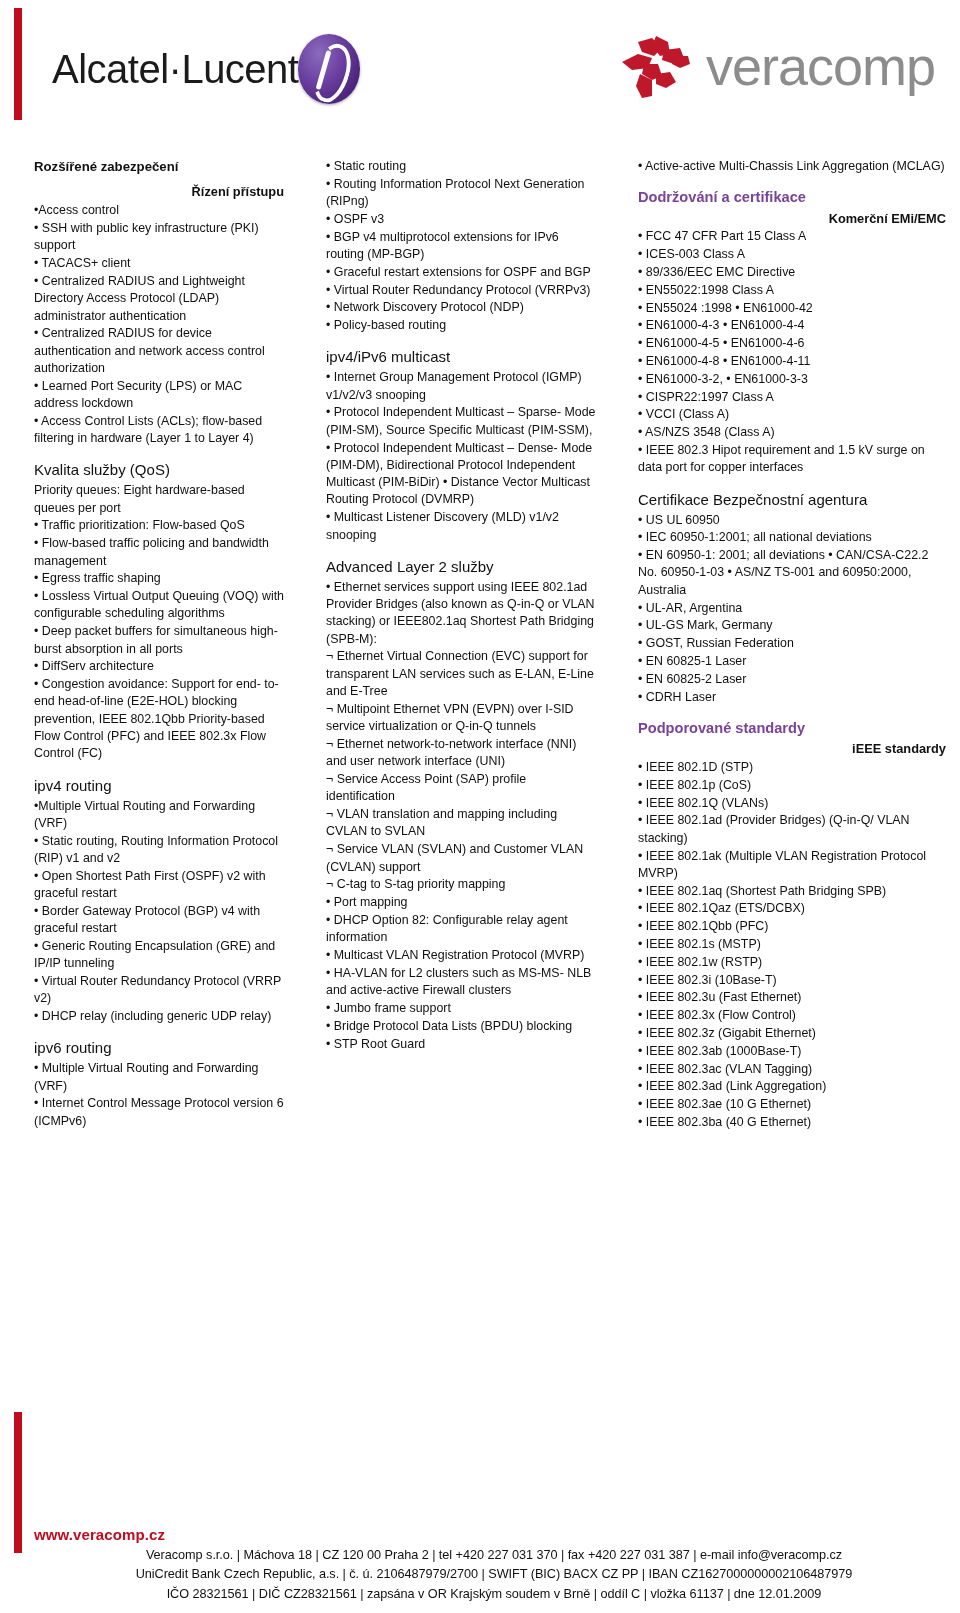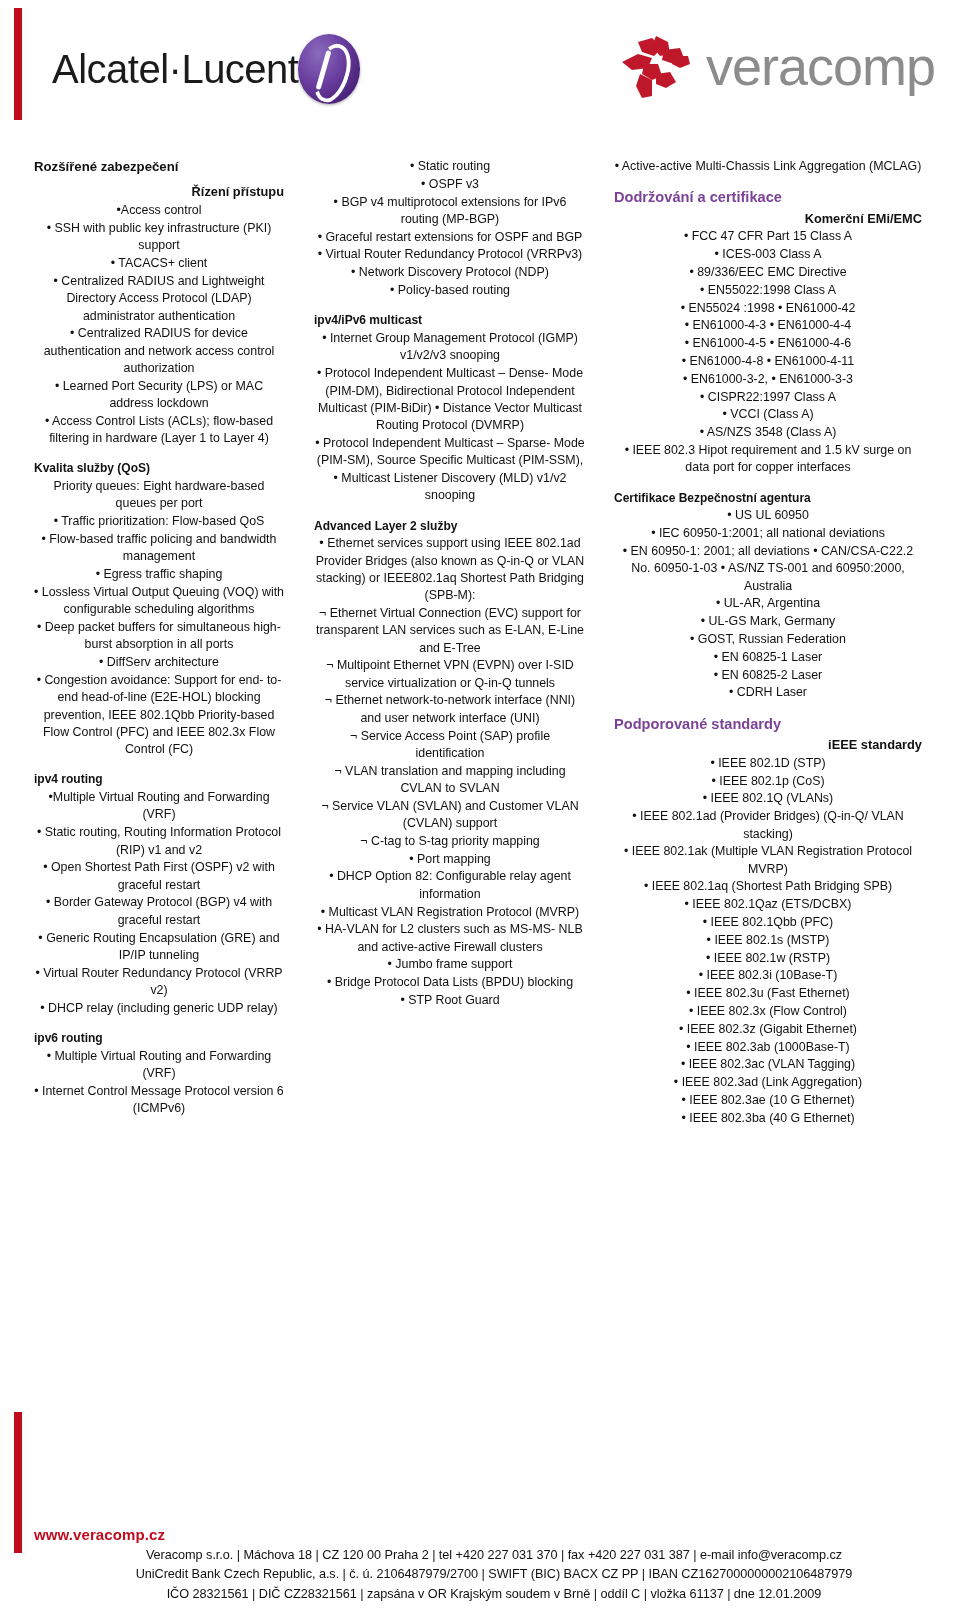--- a/index.html
+++ b/index.html
@@ -91,21 +91,21 @@
     margin-left: -4px;
   }
 
   
   .columns {
     position: absolute;
     top: 158px;
     left: 0;
     width: 960px;
     display: flex;
-    gap: 0;
+    gap: 12px;
   }
   .col {
     font-size: 12.4px;
     line-height: 1.395;
     color: #111111;
   }
   .col-1 { width: 300px; padding-left: 34px; padding-right: 16px; }
   .col-2 { width: 300px; padding-left: 14px; padding-right: 14px; }
   .col-3 { width: 330px; padding-left: 14px; padding-right: 8px; }
 
@@ -121,29 +121,28 @@
     margin: 12px 0 2px 0;
   }
   .h-sub {
     font-weight: bold;
     font-size: 12.8px;
     margin: 6px 0 1px 0;
     text-align: right;
   }
   .h-sub.tight { margin-top: 1px; }
   .h-section {
-    font-weight: bold;
-    font-size: 12px;
+    font-weight: normal;
+    font-size: 15px;
     margin: 13px 0 1px 0;
   }
   ul.items {
     list-style: none;
     margin: 0;
     padding: 0;
-    text-align: center;
   }
   ul.items li {
     margin: 0 0 0.5px 0;
     padding: 0;
     text-indent: 0;
   }
 
   
   .footer {
     position: absolute;
@@ -252,33 +251,34 @@
     <div class="h-section">ipv6 routing</div>
     <ul class="items">
       <li>• Multiple Virtual Routing and Forwarding (VRF)</li>
       <li>• Internet Control Message Protocol version 6 (ICMPv6)</li>
     </ul>
   </div>
 
   <div class="col col-2">
     <ul class="items">
       <li>• Static routing</li>
+      <li>• Routing Information Protocol Next Generation (RIPng)</li>
       <li>• OSPF v3</li>
       <li>• BGP v4 multiprotocol extensions for IPv6 routing (MP-BGP)</li>
       <li>• Graceful restart extensions for OSPF and BGP</li>
       <li>• Virtual Router Redundancy Protocol (VRRPv3)</li>
       <li>• Network Discovery Protocol (NDP)</li>
       <li>• Policy-based routing</li>
     </ul>
 
     <div class="h-section">ipv4/iPv6 multicast</div>
     <ul class="items">
       <li>• Internet Group Management Protocol (IGMP) v1/v2/v3 snooping</li>
+      <li>• Protocol Independent Multicast – Sparse- Mode (PIM-SM), Source Specific Multicast (PIM-SSM),</li>
       <li>• Protocol Independent Multicast – Dense- Mode (PIM-DM), Bidirectional Protocol Independent Multicast (PIM-BiDir) • Distance Vector Multicast Routing Protocol (DVMRP)</li>
-      <li>• Protocol Independent Multicast – Sparse- Mode (PIM-SM), Source Specific Multicast (PIM-SSM),</li>
       <li>• Multicast Listener Discovery (MLD) v1/v2 snooping</li>
     </ul>
 
     <div class="h-section">Advanced Layer 2 služby</div>
     <ul class="items">
       <li>• Ethernet services support using IEEE 802.1ad Provider Bridges (also known as Q-in-Q or VLAN stacking) or IEEE802.1aq Shortest Path Bridging (SPB-M):</li>
       <li>¬ Ethernet Virtual Connection (EVC) support for transparent LAN services such as E-LAN, E-Line and E-Tree</li>
       <li>¬ Multipoint Ethernet VPN (EVPN) over I-SID service virtualization or Q-in-Q tunnels</li>
       <li>¬ Ethernet network-to-network interface (NNI) and user network interface (UNI)</li>
       <li>¬ Service Access Point (SAP) profile identification</li>

